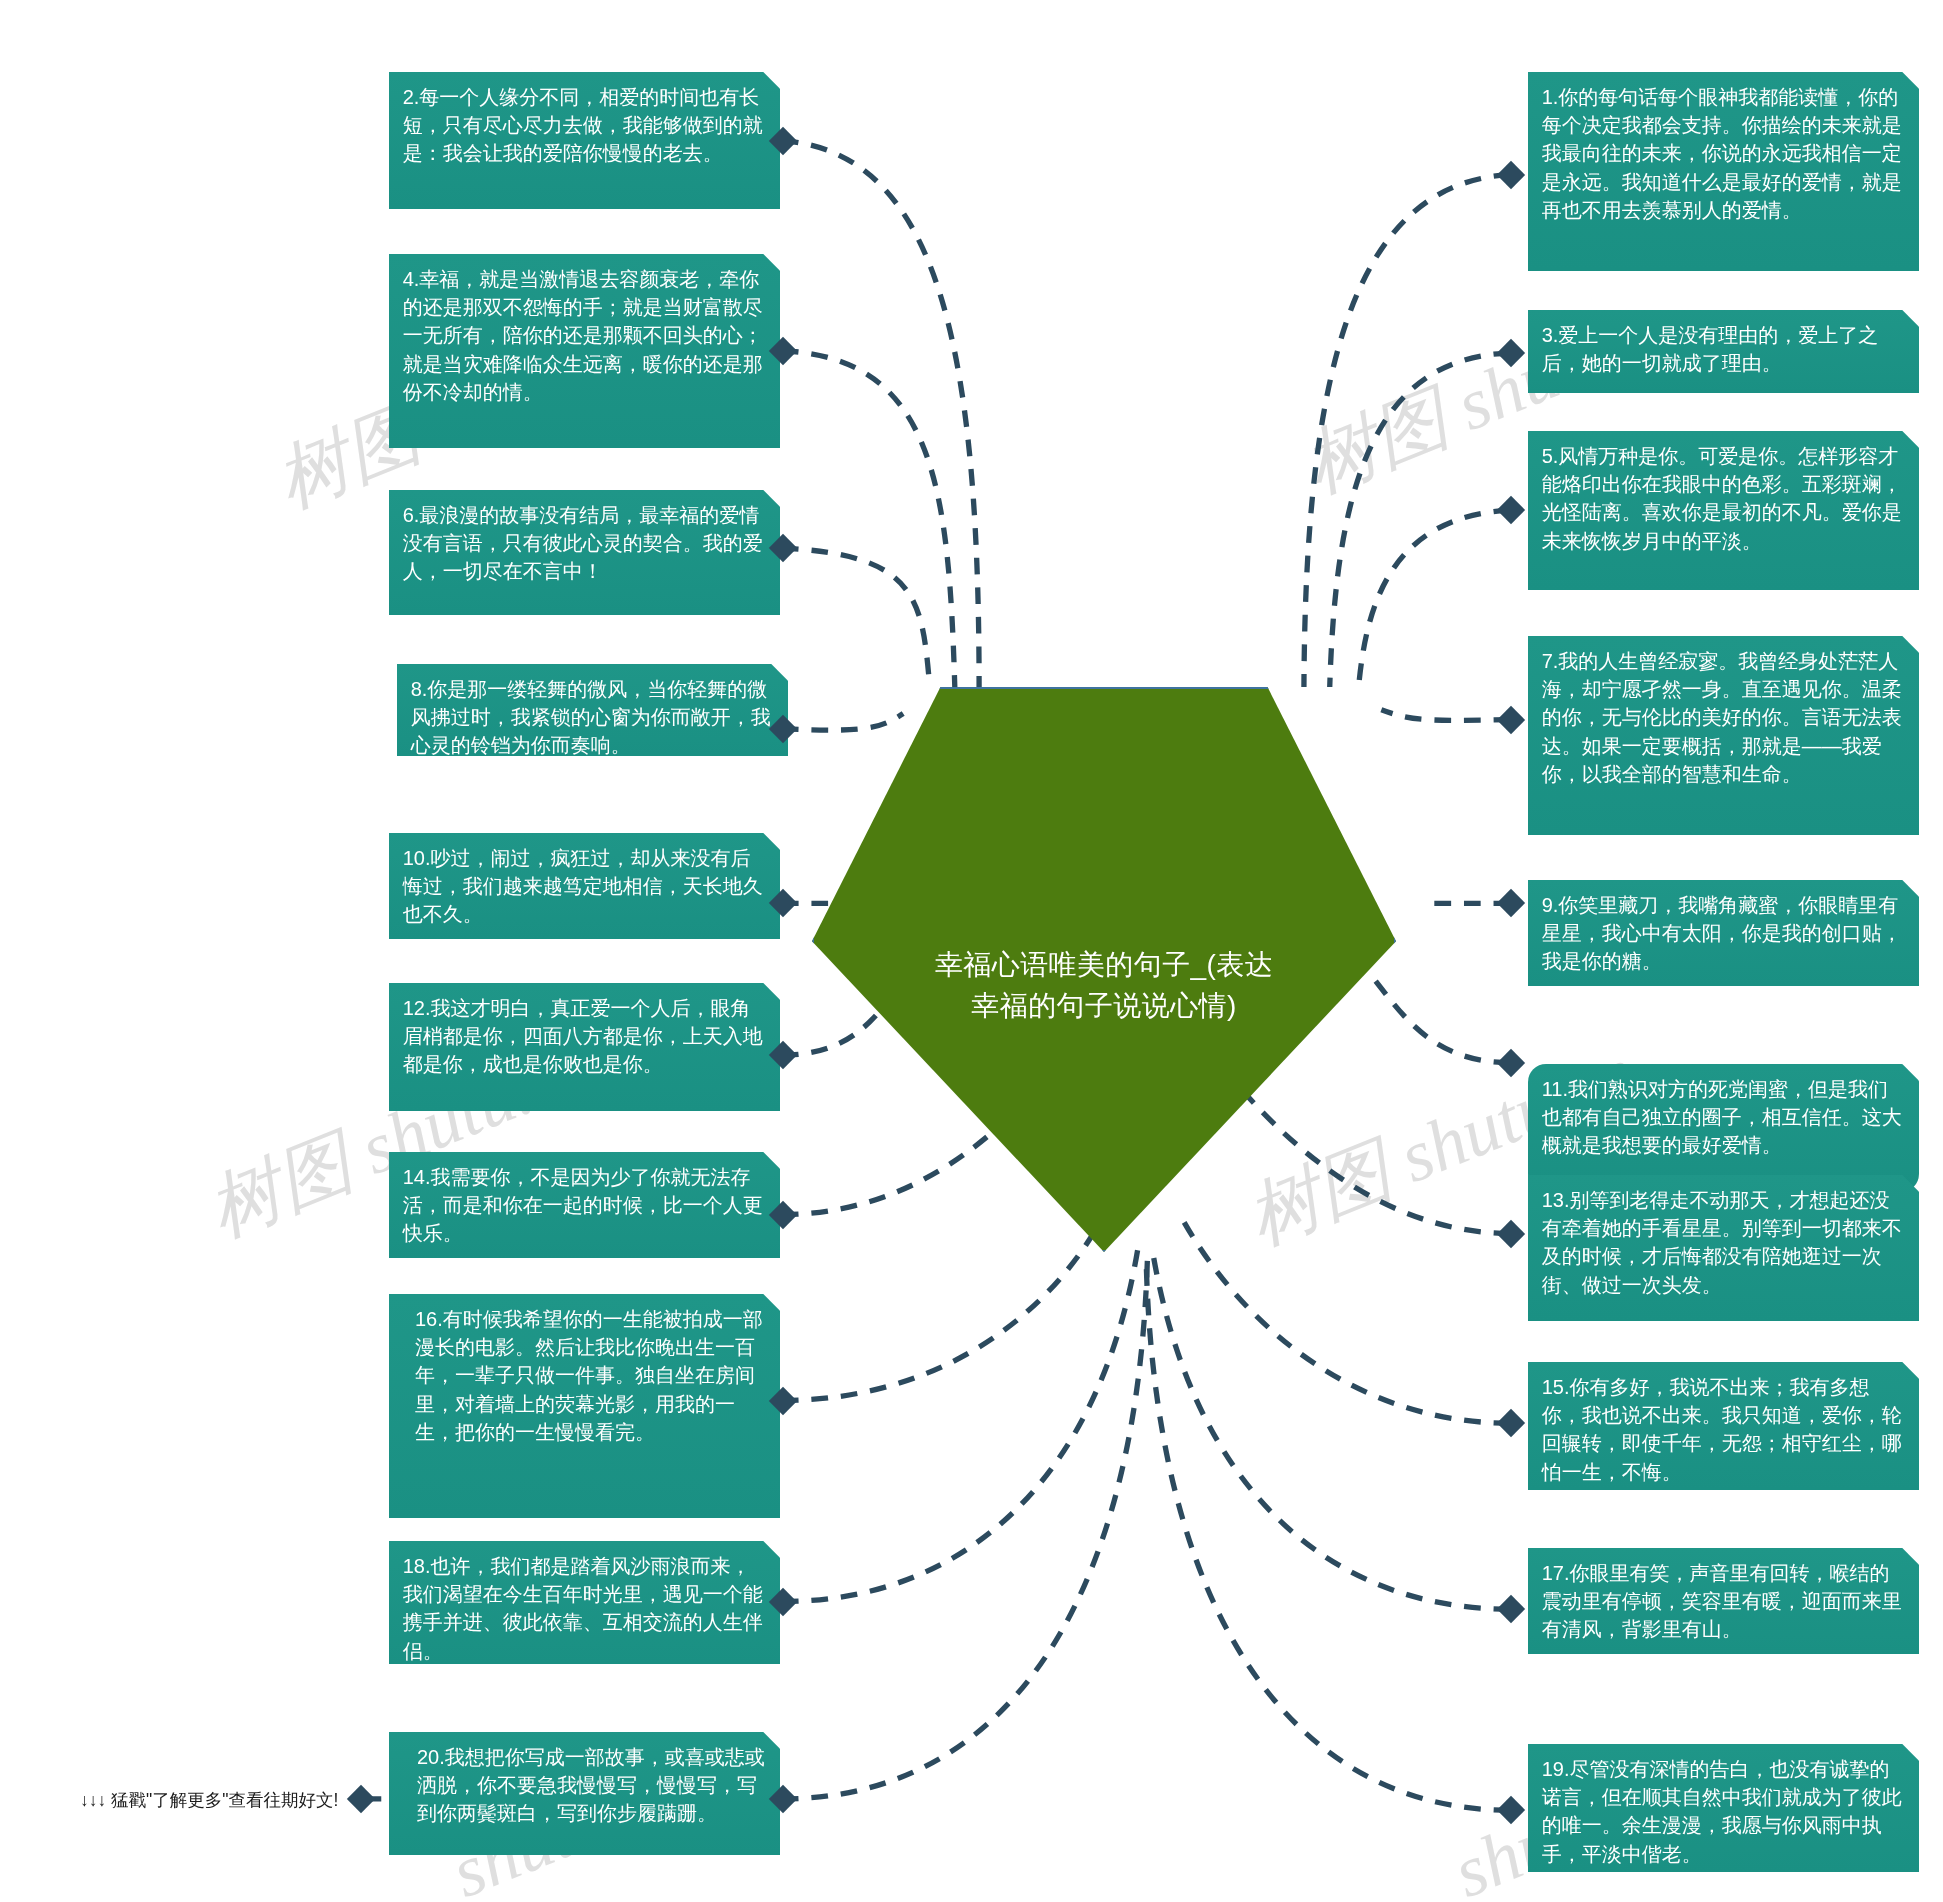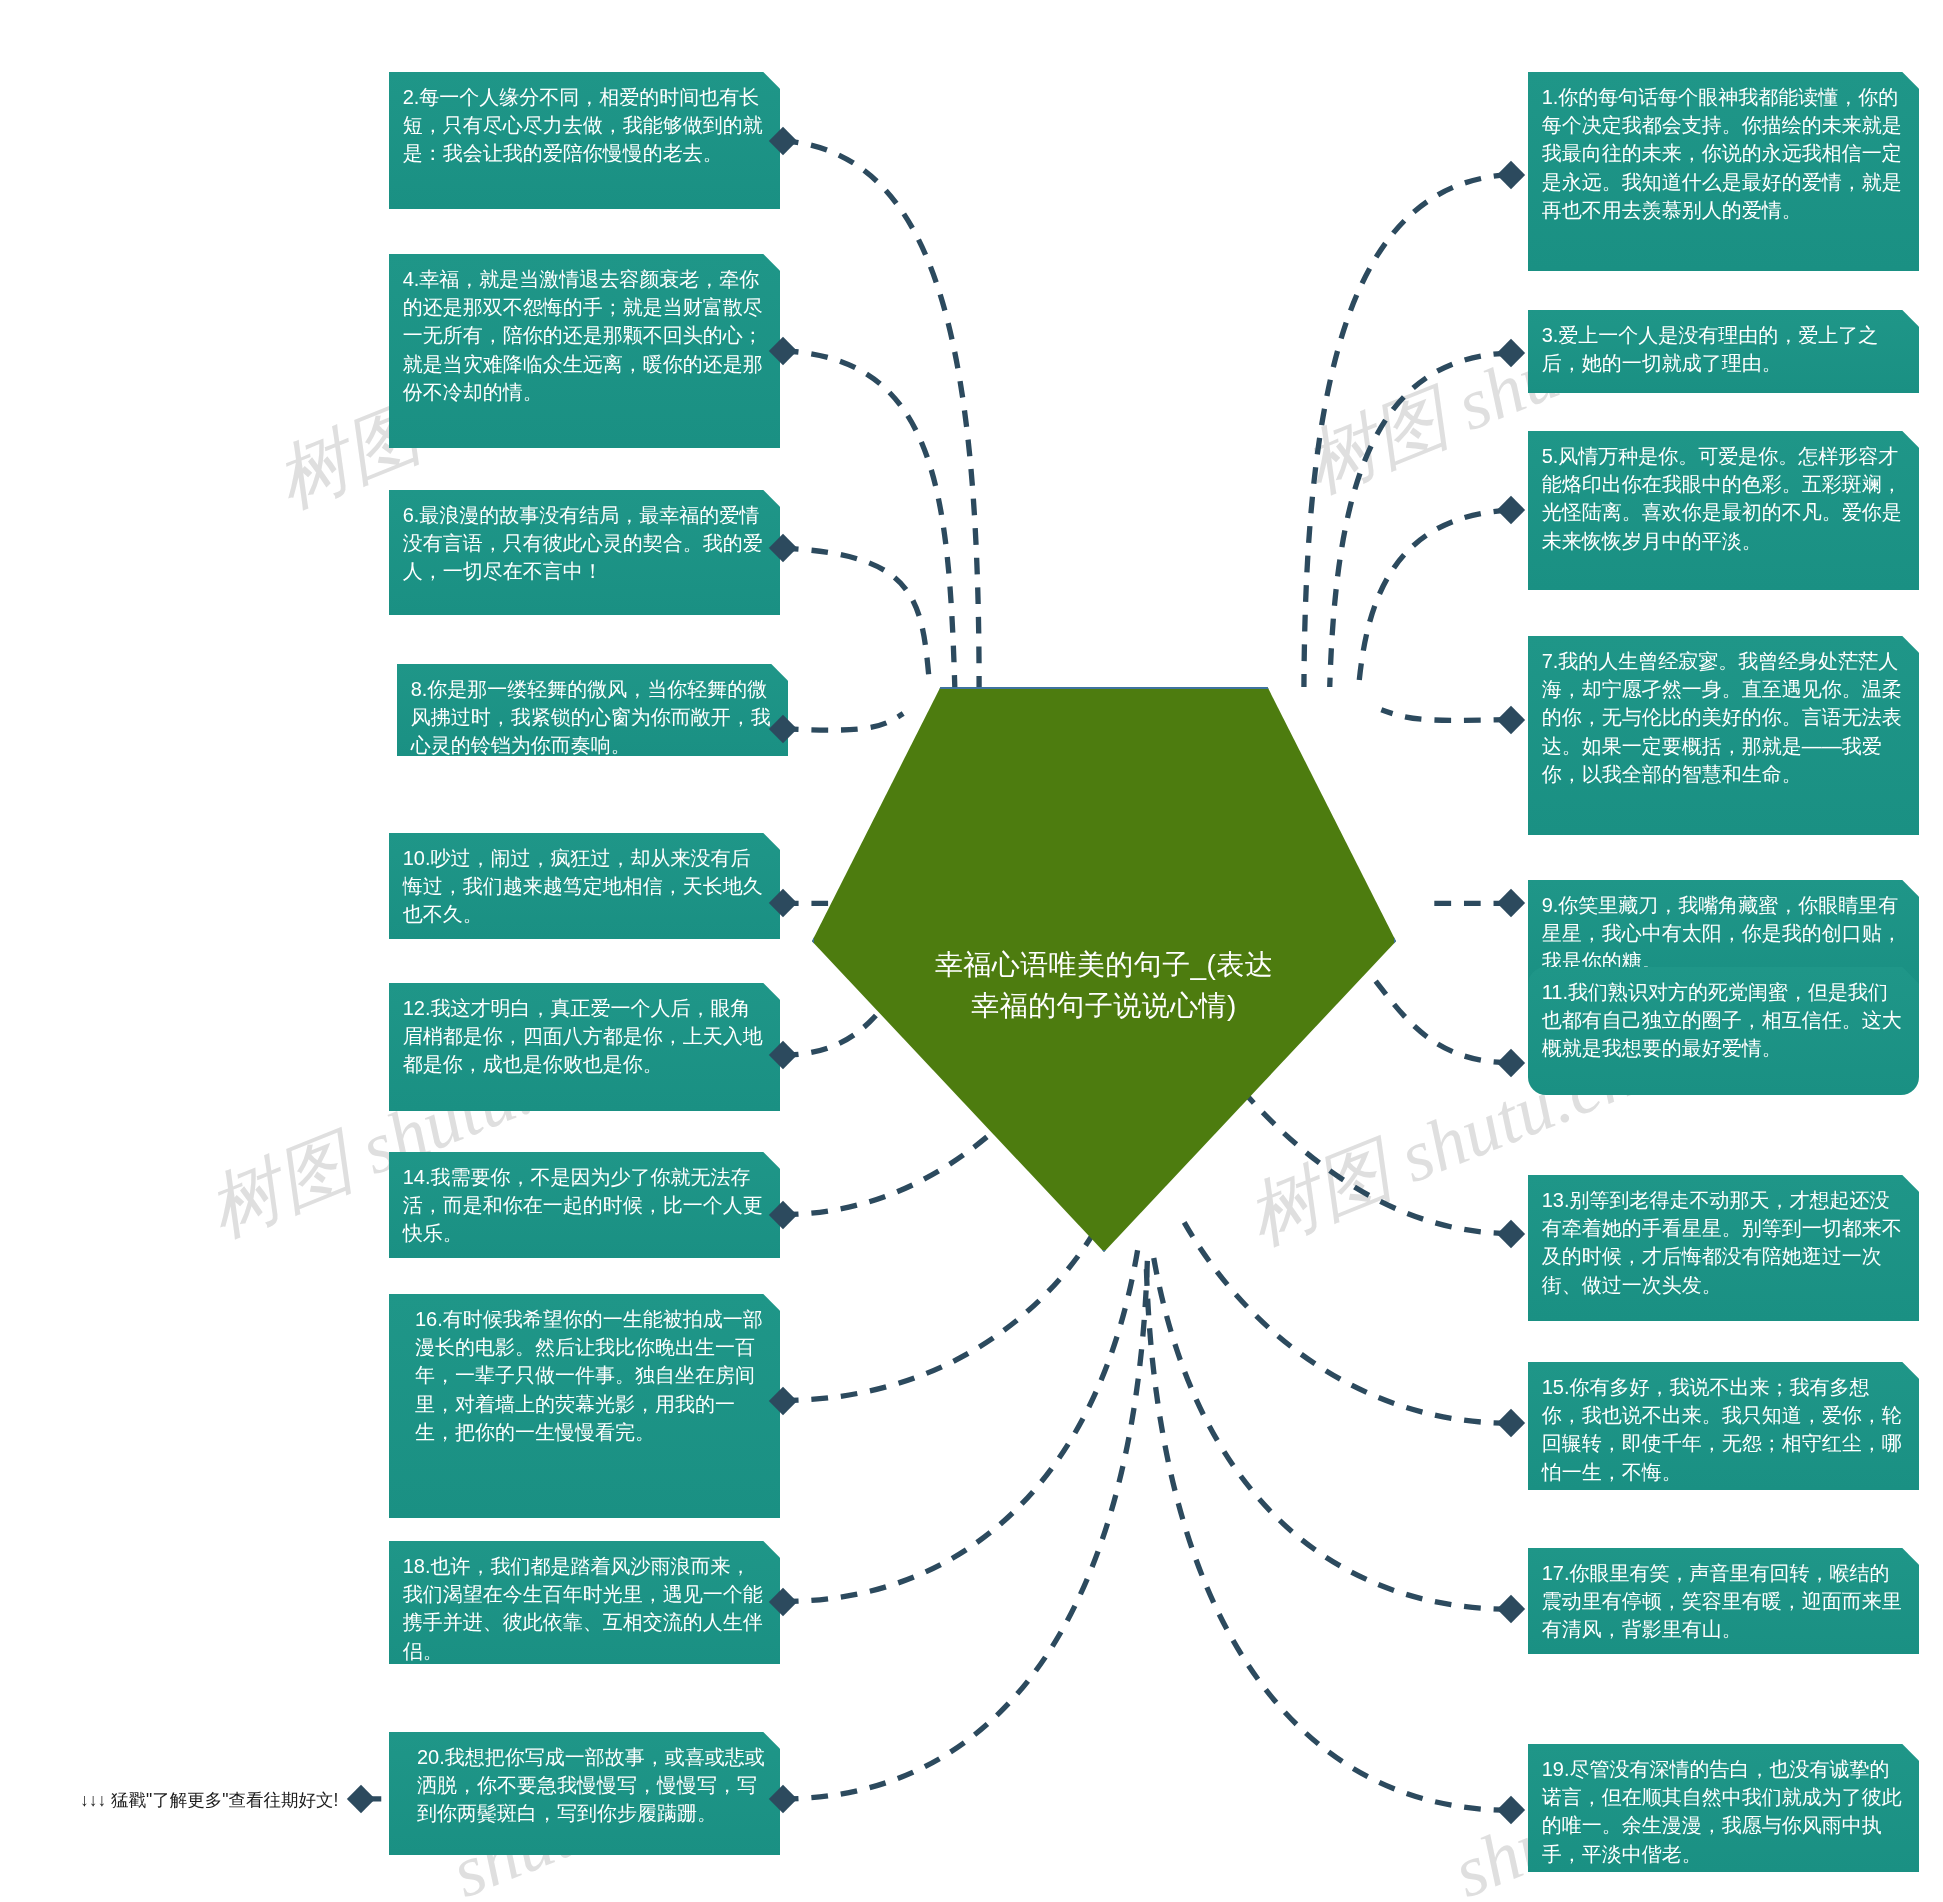--- a/index.html
+++ b/index.html
@@ -196,21 +196,21 @@
   <div class="leaf right" style="left:1528px;top:636px;width:391px;height:199px;">
     <span>7.我的人生曾经寂寥。我曾经身处茫茫人海，却宁愿孑然一身。直至遇见你。温柔的你，无与伦比的美好的你。言语无法表达。如果一定要概括，那就是——我爱你，以我全部的智慧和生命。</span>
   </div>
   <div class="diamond" style="left:1501px;top:710px;"></div>
 
   <div class="leaf right" style="left:1528px;top:880px;width:391px;height:106px;">
     <span>9.你笑里藏刀，我嘴角藏蜜，你眼睛里有星星，我心中有太阳，你是我的创口贴，我是你的糖。</span>
   </div>
   <div class="diamond" style="left:1501px;top:893px;"></div>
 
-  <div class="leaf right" style="left:1528px;top:967px;width:391px;height:128px;border-radius:18px;">
+  <div class="leaf right" style="left:1528px;top:1064px;width:391px;height:128px;border-radius:18px;">
     <span>11.我们熟识对方的死党闺蜜，但是我们也都有自己独立的圈子，相互信任。这大概就是我想要的最好爱情。</span>
   </div>
   <div class="diamond" style="left:1501px;top:1053px;"></div>
 
   <div class="leaf right" style="left:1528px;top:1175px;width:391px;height:146px;">
     <span>13.别等到老得走不动那天，才想起还没有牵着她的手看星星。别等到一切都来不及的时候，才后悔都没有陪她逛过一次街、做过一次头发。</span>
   </div>
   <div class="diamond" style="left:1501px;top:1224px;"></div>
 
   <div class="leaf right" style="left:1528px;top:1362px;width:391px;height:128px;">

